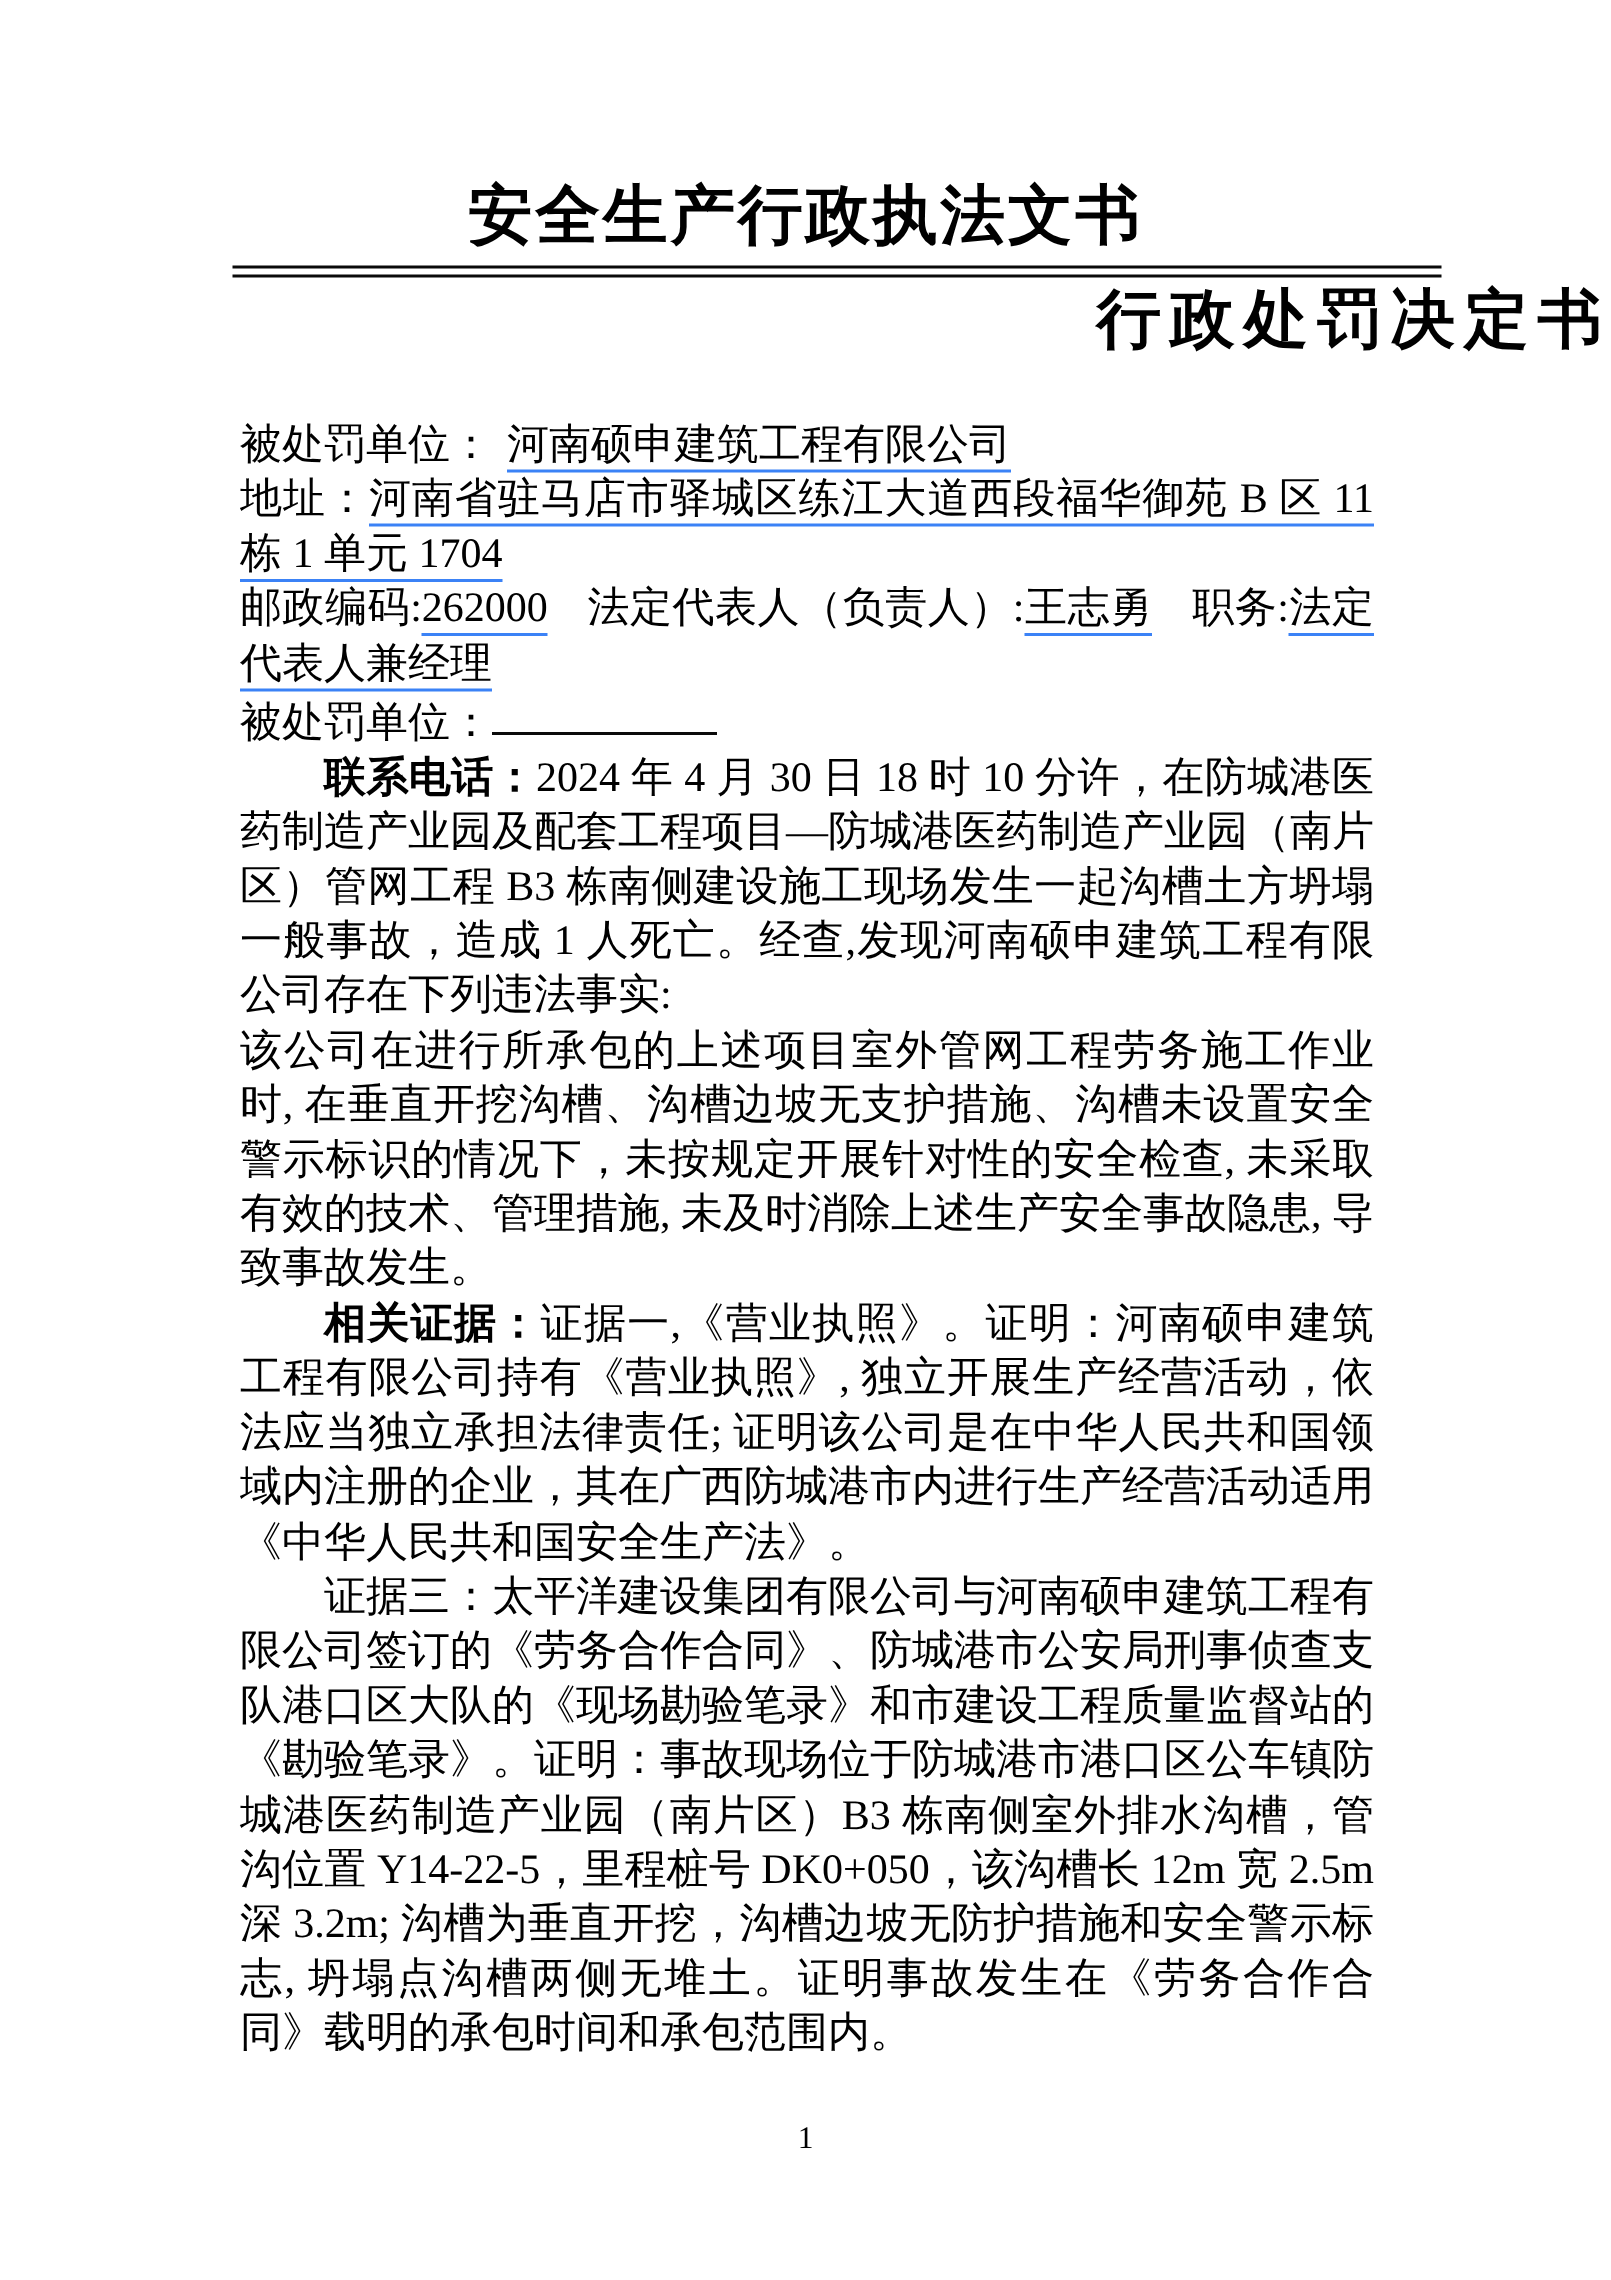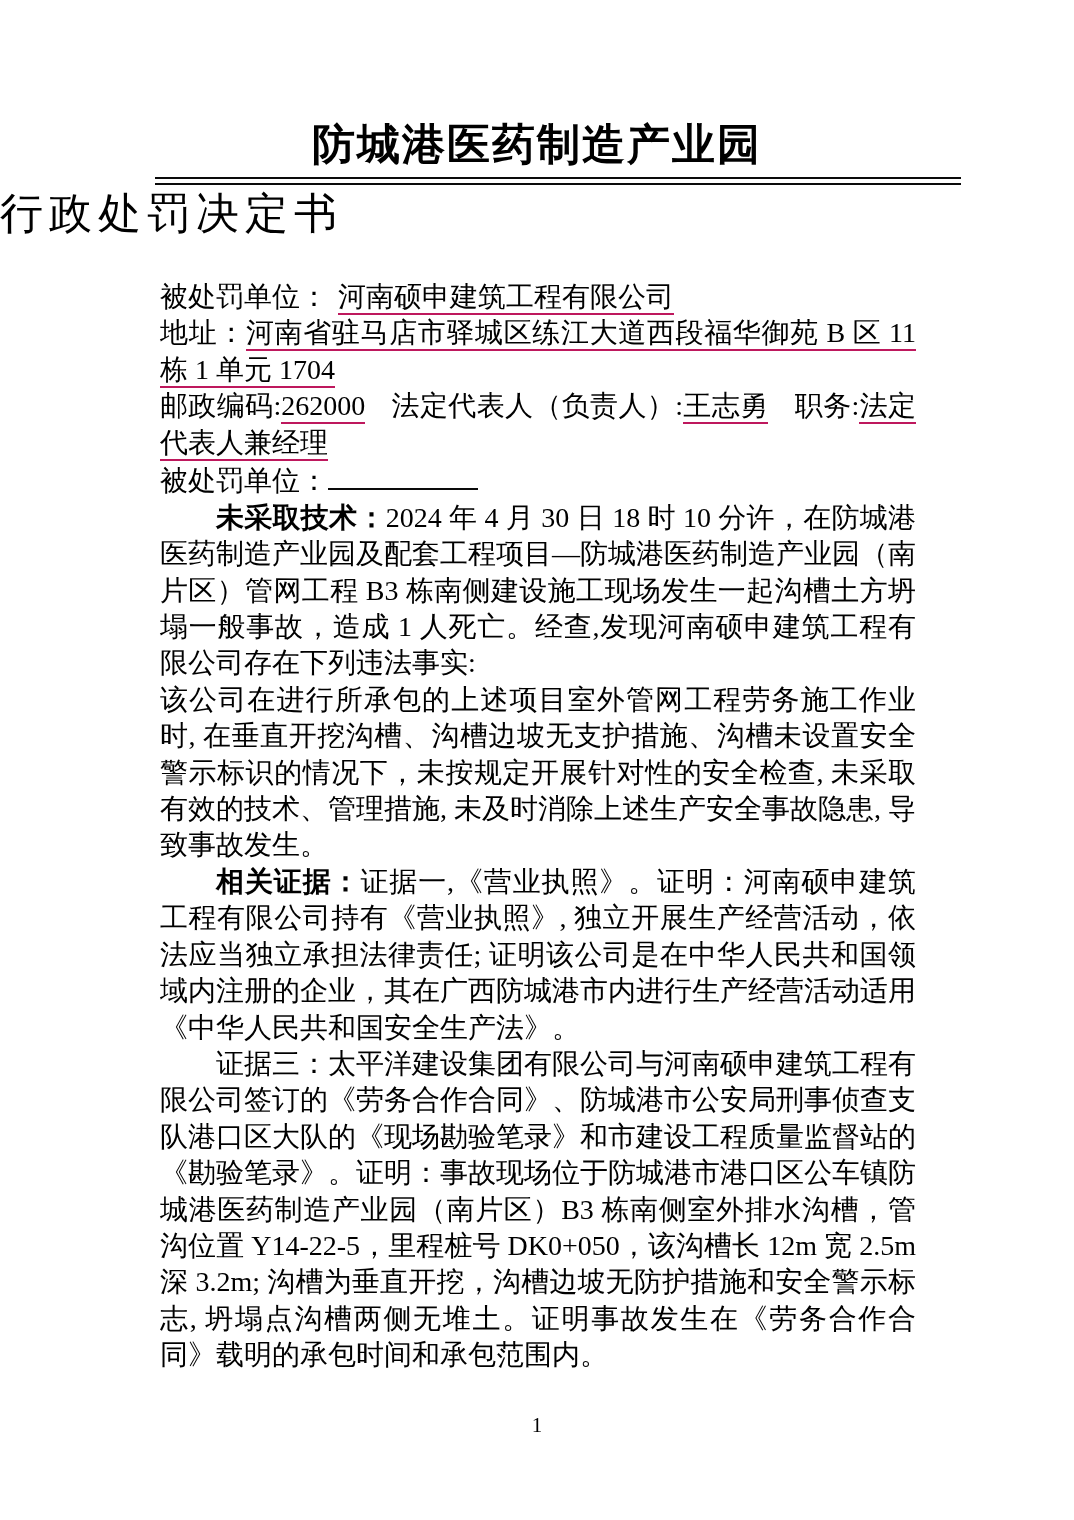--- a/index.html
+++ b/index.html
@@ -28,44 +28,44 @@
   .rule-double {
     margin-left: 155px;
     margin-top: 7px;
     width: 806px;
     height: 8px;
     border-top: 2.5px solid #0a0a0a;
     border-bottom: 2.5px solid #0a0a0a;
   }
   .doc-subtitle {
     margin-top: 4px;
-    text-align: left;
+    text-align: right;
     font-size: 43px;
-    font-weight: normal;
+    font-weight: bold;
     letter-spacing: 6px;
     line-height: 50px;
   }
   .doc-number {
     margin-top: 16px;
     text-align: center;
     font-size: 25px;
     letter-spacing: 3px;
     line-height: 32px;
   }
   .content {
     margin: 40px 158px 0 160px;
     font-size: 28px;
     line-height: 36.4px;
     text-align: justify;
     text-justify: inter-ideograph;
   }
   .content p { text-align: justify; }
   .indent { text-indent: 2em; }
   .b { font-weight: bold; }
-  .u { border-bottom: 2px solid #be185d; padding-bottom: 1px; }
+  .u { border-bottom: 2px solid #3b82f6; padding-bottom: 1px; }
   .sp { display: inline-block; width: 26px; }
   .sp-small { display: inline-block; width: 10px; }
   .blank-underline {
     display: inline-block;
     width: 150px;
     height: 1.05em;
     border-bottom: 2px solid #0a0a0a;
     vertical-align: baseline;
   }
   .page-number {
@@ -75,38 +75,38 @@
     bottom: 82px;
     text-align: center;
     font-size: 21px;
   }
 </style>
 </head>
 <body>
 
 <div class="page">
 
-  <div class="doc-title">防城港医药制造产业园</div>
+  <div class="doc-title">安全生产行政执法文书</div>
 
   <div class="rule-double"></div>
 
   <div class="doc-subtitle">行政处罚决定书</div>
 
 
   <div class="content">
 
     <p><span>被处罚单位：</span><span class="sp-small"></span><span class="u">河南硕申建筑工程有限公司</span></p>
 
     <p><span>地址：</span><span class="u">河南省驻马店市驿城区练江大道西段福华御苑 B 区 11 栋 1 单元 1704</span></p>
 
     <p><span>邮政编码:</span><span class="u">262000</span><span class="sp"></span><span>法定代表人（负责人）:</span><span class="u">王志勇</span><span class="sp"></span><span>职务:</span><span class="u">法定代表人兼经理</span></p>
 
     <p><span>被处罚单位：</span><span class="blank-underline"></span></p>
 
-    <p class="indent"><span class="b">未采取技术：</span><span>2024 年 4 月 30 日 18 时 10 分许，在防城港医药制造产业园及配套工程项目—防城港医药制造产业园（南片区）管网工程 B3 栋南侧建设施工现场发生一起沟槽土方坍塌一般事故，造成 1 人死亡。经查,发现河南硕申建筑工程有限公司存在下列违法事实:</span></p>
+    <p class="indent"><span class="b">联系电话：</span><span>2024 年 4 月 30 日 18 时 10 分许，在防城港医药制造产业园及配套工程项目—防城港医药制造产业园（南片区）管网工程 B3 栋南侧建设施工现场发生一起沟槽土方坍塌一般事故，造成 1 人死亡。经查,发现河南硕申建筑工程有限公司存在下列违法事实:</span></p>
 
     <p><span>该公司在进行所承包的上述项目室外管网工程劳务施工作业时, 在垂直开挖沟槽、沟槽边坡无支护措施、沟槽未设置安全警示标识的情况下，未按规定开展针对性的安全检查, 未采取有效的技术、管理措施, 未及时消除上述生产安全事故隐患, 导致事故发生。</span></p>
 
     <p class="indent"><span class="b">相关证据：</span><span>证据一,《营业执照》。证明：河南硕申建筑工程有限公司持有《营业执照》, 独立开展生产经营活动，依法应当独立承担法律责任; 证明该公司是在中华人民共和国领域内注册的企业，其在广西防城港市内进行生产经营活动适用《中华人民共和国安全生产法》。</span></p>
 
 
     <p class="indent"><span>证据三：太平洋建设集团有限公司与河南硕申建筑工程有限公司签订的《劳务合作合同》、防城港市公安局刑事侦查支队港口区大队的《现场勘验笔录》和市建设工程质量监督站的《勘验笔录》。证明：事故现场位于防城港市港口区公车镇防城港医药制造产业园（南片区）B3 栋南侧室外排水沟槽，管沟位置 Y14-22-5，里程桩号 DK0+050，该沟槽长 12m 宽 2.5m 深 3.2m; 沟槽为垂直开挖，沟槽边坡无防护措施和安全警示标志, 坍塌点沟槽两侧无堆土。证明事故发生在《劳务合作合同》载明的承包时间和承包范围内。</span></p>
 
   </div>
 

